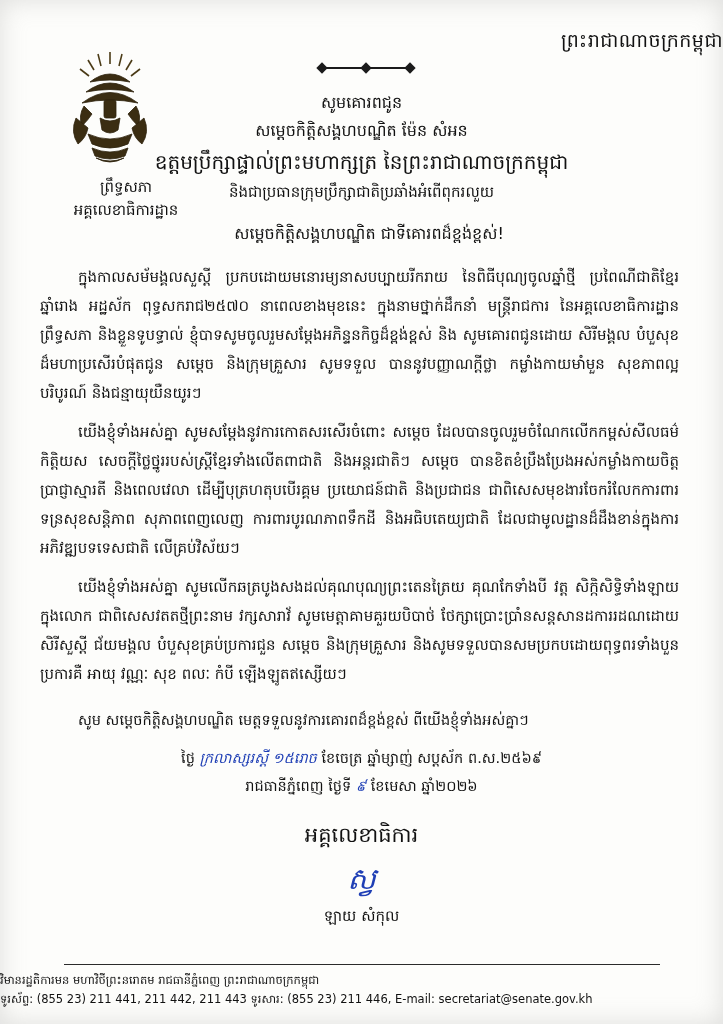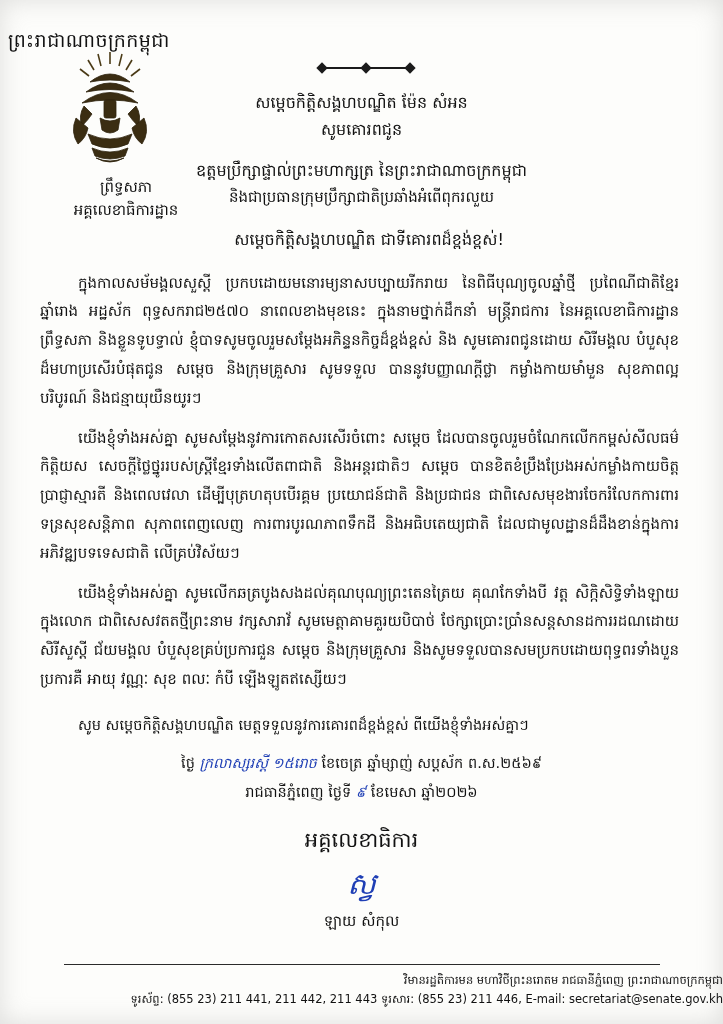--- a/index.html
+++ b/index.html
@@ -28,21 +28,21 @@
 
   .kh {
     font-family: "DejaVu Sans", "Liberation Sans", sans-serif;
     color: #111;
   }
 
   
   .header {
     position: relative;
     padding-top: 26px;
-    text-align: left;
+    text-align: right;
     padding-left: 8px;
   }
   .nation-line1 {
     font-size: 19px;
     letter-spacing: 0.5px;
     line-height: 1.5;
   }
   .nation-line2 {
     font-size: 16px;
     line-height: 1.6;
@@ -96,21 +96,21 @@
   .issuer .l2 { font-size: 15px; }
 
   
   .titleblock {
     margin-top: 14px;
     text-align: center;
     line-height: 1.7;
   }
   .titleblock .t1 { font-size: 16px; }
   .titleblock .t2 { font-size: 16px; margin-top: 1px; }
-  .titleblock .t3 { font-size: 16px; margin-top: 14px; }
+  .titleblock .t3 { font-size: 20px; margin-top: 1px; }
   .titleblock .t4 { font-size: 15px; margin-top: 1px; }
 
   .salutation {
     text-align: center;
     font-size: 16px;
     margin-top: 18px;
     padding-left: 15px;
   }
 
   
@@ -165,21 +165,21 @@
     text-align: center;
     font-size: 15px;
   }
 
   
   .footer {
     position: absolute;
     left: 0;
     right: 0;
     bottom: 14px;
-    text-align: right;
+    text-align: left;
     color: #1c1c1c;
   }
   .footer .rule {
     width: 596px;
     height: 1px;
     background: #2b2b2b;
     margin: 0 auto 6px;
   }
   .footer .f1 { font-size: 11.5px; line-height: 1.7; }
   .footer .f2 { font-size: 11.5px; line-height: 1.7; }
@@ -234,22 +234,22 @@
       <span class="dot r"></span>
     </div>
   </div>
 
   <div class="issuer">
     <div class="kh l1">ព្រឹទ្ធសភា</div>
     <div class="kh l2">អគ្គលេខាធិការដ្ឋាន</div>
   </div>
 
   <div class="titleblock">
+    <div class="kh t1">សូមគោរពជូន</div>
     <div class="kh t2">សម្តេចកិត្តិសង្គហបណ្ឌិត ម៉ែន សំអន</div>
-    <div class="kh t1">សូមគោរពជូន</div>
     <div class="kh t3">ឧត្តមប្រឹក្សាផ្ទាល់ព្រះមហាក្សត្រ នៃព្រះរាជាណាចក្រកម្ពុជា</div>
     <div class="kh t4">និងជាប្រធានក្រុមប្រឹក្សាជាតិប្រឆាំងអំពើពុករលួយ</div>
   </div>
 
   <div class="kh salutation">សម្តេចកិត្តិសង្គហបណ្ឌិត ជាទីគោរពដ៏ខ្ពង់ខ្ពស់!</div>
 
   <div class="body kh">
     <p>ក្នុងកាលសម័មង្គលសួស្តី ប្រកបដោយមនោរម្យនាសបប្បាយរីករាយ នៃពិធីបុណ្យចូលឆ្នាំថ្មី ប្រពៃណីជាតិខ្មែរ ឆ្នាំរោង អដ្ឋស័ក ពុទ្ធសករាជ២៥៧០ នាពេលខាងមុខនេះ ក្នុងនាមថ្នាក់ដឹកនាំ មន្ត្រីរាជការ នៃអគ្គលេខាធិការដ្ឋានព្រឹទ្ធសភា និងខ្លួនទូបទ្ធាល់ ខ្ញុំបាទសូមចូលរួមសម្តែងអភិន្ទនកិច្ចដ៏ខ្ពង់ខ្ពស់ និង សូមគោរពជូនដោយ សិរីមង្គល បំបួសុខដ៏មហាប្រសើរបំផុតជូន សម្តេច និងក្រុមគ្រួសារ សូមទទួល បាននូវបញ្ញាណក្ដីថ្លា កម្លាំងកាយមាំមួន សុខភាពល្អបរិបូរណ៍ និងជន្មាយុយឺនយូរៗ</p>
     <p>យើងខ្ញុំទាំងអស់គ្នា សូមសម្តែងនូវការកោតសរសើរចំពោះ សម្តេច ដែលបានចូលរួមចំណែកលើកកម្ពស់សីលធម៌ កិត្តិយស សេចក្តីថ្លៃថ្នូររបស់ស្ត្រីខ្មែរទាំងលើតពាជាតិ និងអន្តរជាតិៗ សម្តេច បានខិតខំប្រឹងប្រែងអស់កម្លាំងកាយចិត្ត ប្រាជ្ញាស្មារតី និងពេលវេលា ដើម្បីបុត្រហតុបបើរគ្គម ប្រយោជន៍ជាតិ និងប្រជាជន ជាពិសេសមុខងារចែករំលែកការពារទន្រសុខសន្តិភាព សុភាពពេញលេញ ការពារបូរណភាពទឹកដី និងអធិបតេយ្យជាតិ ដែលជាមូលដ្ឋានដ៏ដឹងខាន់ក្នុងការអភិវឌ្ឍបទទេសជាតិ លើគ្រប់វិស័យៗ</p>
     <p>យើងខ្ញុំទាំងអស់គ្នា សូមលើកឆត្របូងសងដល់គុណបុណ្យព្រះតេនត្រៃយ គុណកែទាំងបី វត្ត សិក្កិសិទ្ធិទាំងឡាយក្នុងលោក ជាពិសេសវតតថ្មីព្រះនាម វក្សសារាវ័ សូមមេត្តាគាមគួរយបិបាថ់ ថែក្សាប្រោះប្រាំនសន្តសានដការរដណដោយ សិរីសួស្តី ជ័យមង្គល បំបួសុខគ្រប់ប្រការជួន សម្តេច និងក្រុមគ្រួសារ និងសូមទទួលបានសមប្រកបដោយពុទ្ធពរទាំងបួនប្រការគឺ អាយុ វណ្ណៈ សុខ ពលៈ កំបី ឡើងឡូតឥស្សើយៗ</p>

